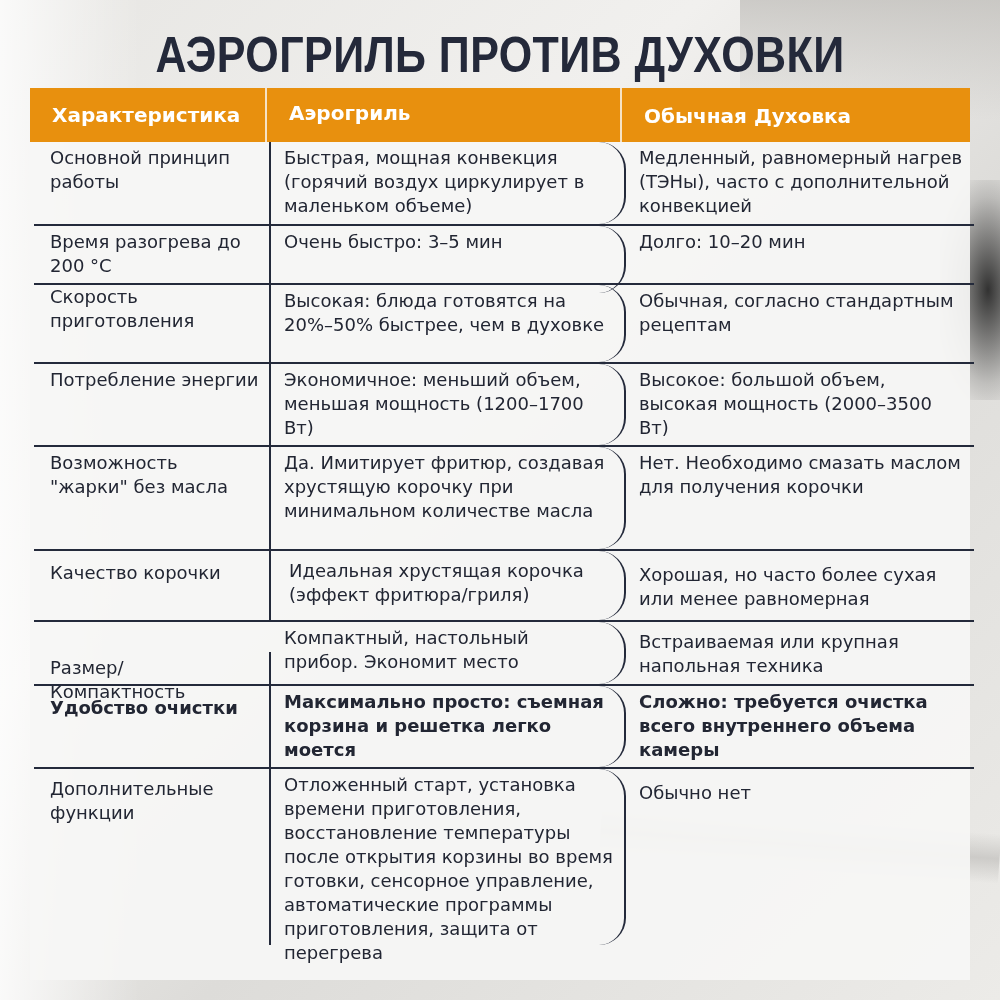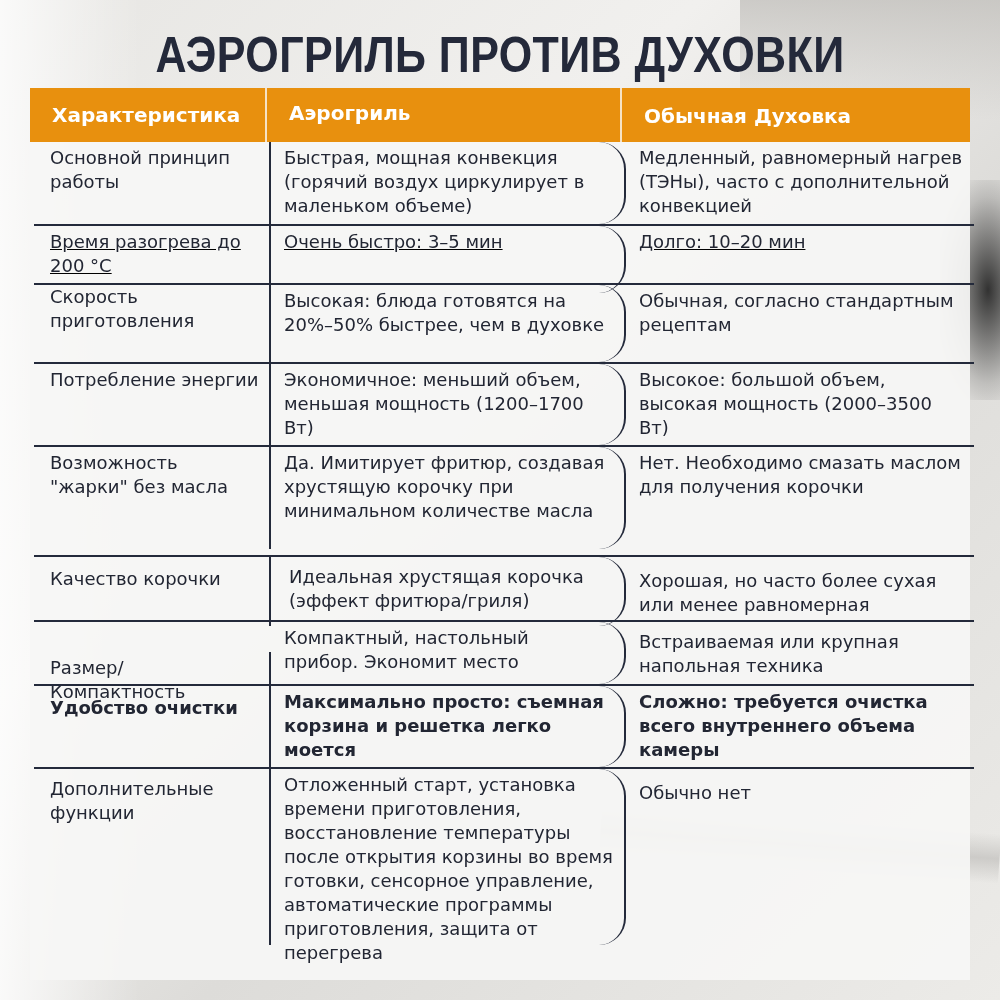--- a/index.html
+++ b/index.html
@@ -67,21 +67,21 @@
     <div class="hcell c2">Аэрогриль</div>
     <div class="hcell c3">Обычная Духовка</div>
   </div>
 
   <div class="row first" style="top:54px;height:82px;">
     <div class="cell c1">Основной принцип работы</div>
     <div class="cell c2">Быстрая, мощная конвекция (горячий воздух циркулирует в маленьком объеме)</div>
     <div class="cell c3">Медленный, равномерный нагрев (ТЭНы), часто с дополнительной конвекцией</div>
   </div>
 
-  <div class="row" style="top:136px;height:69px;text-decoration:underline;">
+  <div class="row" style="top:136px;height:69px;">
     <div class="cell c1">Время разогрева до 200 °C</div>
     <div class="cell c2">Очень быстро: 3–5 мин</div>
     <div class="cell c3">Долго: 10–20 мин</div>
   </div>
 
   <div class="row" style="top:195px;height:79px;">
     <div class="cell c1" style="padding-top:0;">Скорость приготовления</div>
     <div class="cell c2">Высокая: блюда готовятся на 20%–50% быстрее, чем в духовке</div>
     <div class="cell c3">Обычная, согласно стандартным рецептам</div>
   </div>
@@ -91,21 +91,21 @@
     <div class="cell c2">Экономичное: меньший объем, меньшая мощность (1200–1700 Вт)</div>
     <div class="cell c3">Высокое: большой объем, высокая мощность (2000–3500 Вт)</div>
   </div>
 
   <div class="row" style="top:357px;height:104px;">
     <div class="cell c1">Возможность "жарки" без масла</div>
     <div class="cell c2">Да. Имитирует фритюр, создавая хрустящую корочку при минимальном количестве масла</div>
     <div class="cell c3">Нет. Необходимо смазать маслом для получения корочки</div>
   </div>
 
-  <div class="row" style="top:461px;height:71px;margin-top:6px;">
+  <div class="row" style="top:461px;height:71px;">
     <div class="cell c1" style="padding-top:10px;">Качество корочки</div>
     <div class="cell c2" style="padding-top:8px;padding-left:18px;">Идеальная хрустящая корочка (эффект фритюра/гриля)</div>
     <div class="cell c3" style="padding-top:12px;">Хорошая, но часто более сухая или менее равномерная</div>
   </div>
 
   <div class="row" style="top:532px;height:64px;">
     <div class="cell c1" style="padding-right:100px;margin-top:30px;">Размер/ Компактность</div>
     <div class="cell c2" style="padding-right:70px;">Компактный, настольный прибор. Экономит место</div>
     <div class="cell c3" style="padding-top:8px;">Встраиваемая или крупная напольная техника</div>
   </div>

